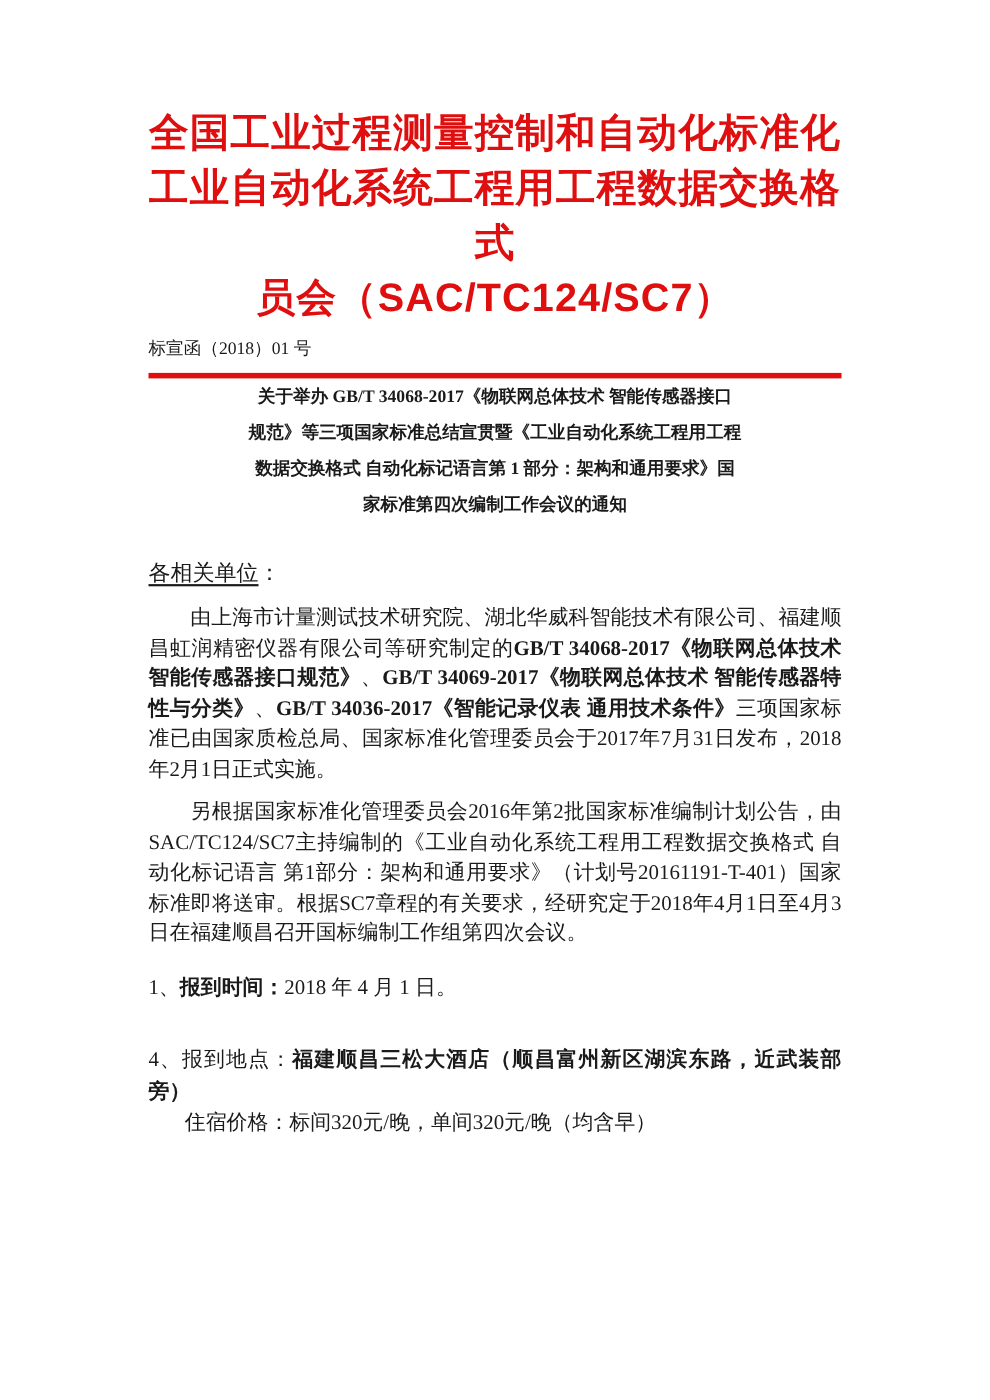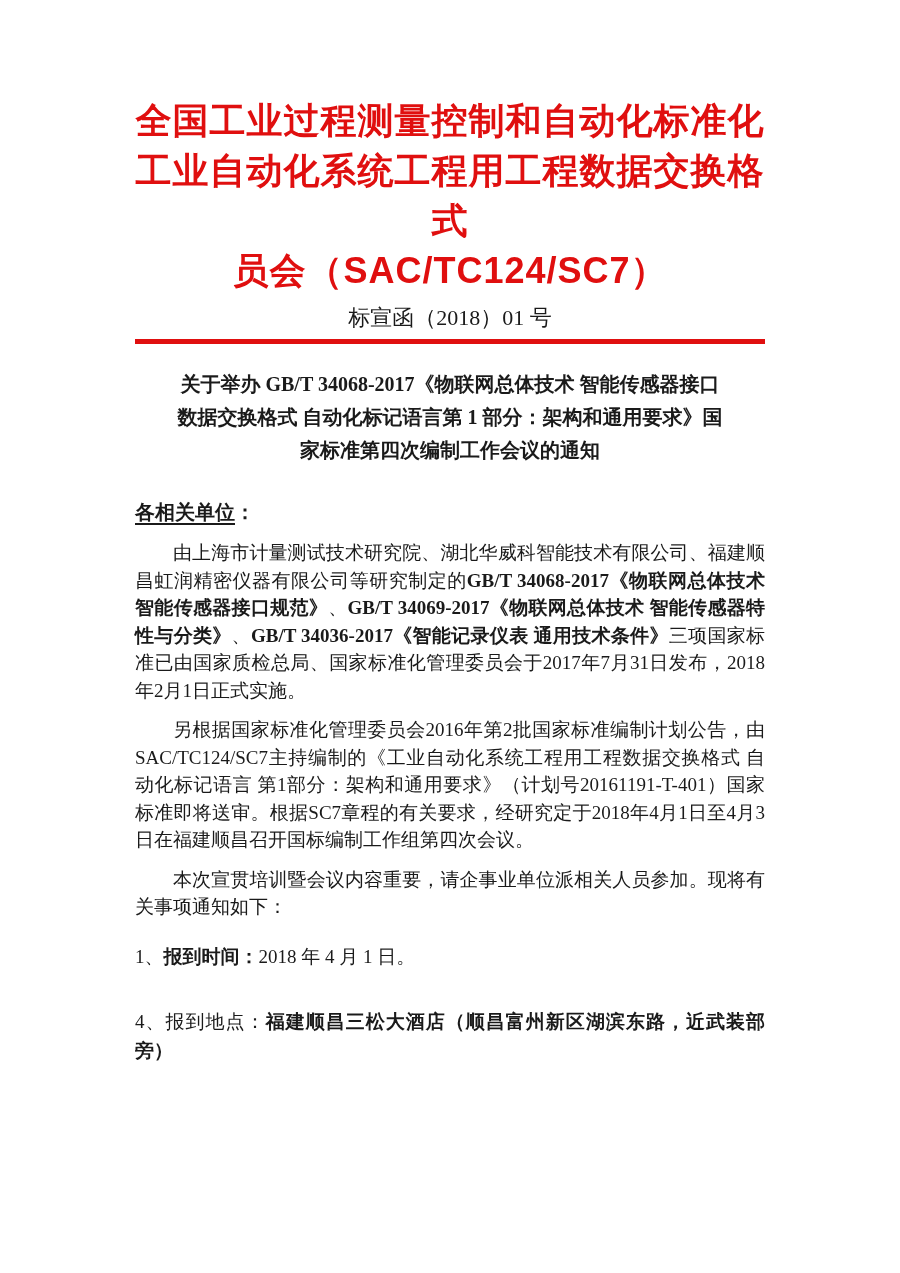--- a/index.html
+++ b/index.html
@@ -20,41 +20,40 @@
     text-align: center;
     color: var(--accent);
     font-family: "Liberation Sans", "DejaVu Sans", sans-serif;
     font-weight: bold;
     font-size: 36px;
     line-height: 50px;
     letter-spacing: 1px;
   }
   .doc-number {
     margin-top: 10px;
-    text-align: center;
-    font-size: 22px;
+    text-align: left;
+    font-size: 16px;
     line-height: 24px;
     font-family: Liberation Serif, serif;
   }
   .red-rule {
     margin-top: 9px;
     height: 5px;
     background: var(--accent);
   }
   .subject {
-    margin-top: 24px;
     text-align: center;
     font-weight: bold;
-    font-size: 20px;
+    font-size: 16px;
     line-height: 33px;
     font-family: "Liberation Serif", "DejaVu Serif", serif;
   }
   .salutation {
     margin-top: 32px;
-    font-weight: bold;
+    font-weight: normal;
     font-size: 20px;
     line-height: 26px;
   }
   .salutation .uline { text-decoration: underline; text-underline-offset: 4px; }
   .body-paragraphs { margin-top: 14px; }
   .para {
     margin: 12px 0 10px 0;
     font-size: 19px;
     line-height: 27.5px;
     text-indent: 2em;
@@ -81,36 +80,37 @@
     <div>工业自动化系统工程用工程数据交换格式</div>
     <div>员会（SAC/TC124/SC7）</div>
   </div>
 
   <div class="doc-number">标宣函（2018）01 号</div>
 
   <div class="red-rule"></div>
 
   <div class="subject">
     <div>关于举办 GB/T 34068-2017《物联网总体技术 智能传感器接口</div>
+    <div>规范》等三项国家标准总结宣贯暨《工业自动化系统工程用工程</div>
     <div>数据交换格式 自动化标记语言第 1 部分：架构和通用要求》国</div>
     <div>家标准第四次编制工作会议的通知</div>
   </div>
 
   <div class="salutation">
     <span class="uline">各相关单位</span><span>：</span>
   </div>
 
   <div class="body-paragraphs">
       <p class="para"><span class="seg">由上海市计量测试技术研究院、湖北华威科智能技术有限公司、福建顺昌虹润精密仪器有限公司等研究制定的</span><span class="seg bold">GB/T 34068-2017《物联网总体技术 智能传感器接口规范》</span><span class="seg">、</span><span class="seg bold">GB/T 34069-2017《物联网总体技术 智能传感器特性与分类》</span><span class="seg">、</span><span class="seg bold">GB/T 34036-2017《智能记录仪表 通用技术条件》</span><span class="seg">三项国家标准已由国家质检总局、国家标准化管理委员会于2017年7月31日发布，2018年2月1日正式实施。</span></p>
       <p class="para"><span class="seg">另根据国家标准化管理委员会2016年第2批国家标准编制计划公告，由SAC/TC124/SC7主持编制的《工业自动化系统工程用工程数据交换格式 自动化标记语言 第1部分：架构和通用要求》（计划号20161191-T-401）国家标准即将送审。根据SC7章程的有关要求，经研究定于2018年4月1日至4月3日在福建顺昌召开国标编制工作组第四次会议。</span></p>
-      <p class="para"><span class="seg">本次宣贯培训暨会议内容重要，请企事业单位派相关人员参加。现将有关事项通知如下：</span></p>
     </div>
 
   <div class="notice-list">
       <div class="list-item">
         <div class="list-line"><span class="seg">1、</span><span class="seg bold">报到时间：</span><span class="seg">2018 年 4 月 1 日。</span></div>
       </div>
       <div class="list-item">
         <div class="list-line"><span class="seg">4、报到地点：</span><span class="seg bold">福建顺昌三松大酒店（顺昌富州新区湖滨东路，近武装部旁）</span></div>
+        <div class="list-line indent"><span class="seg">住宿价格：标间320元/晚，单间320元/晚（均含早）</span></div>
       </div>
     </div>
 
 </div>
 
 </body></html>

